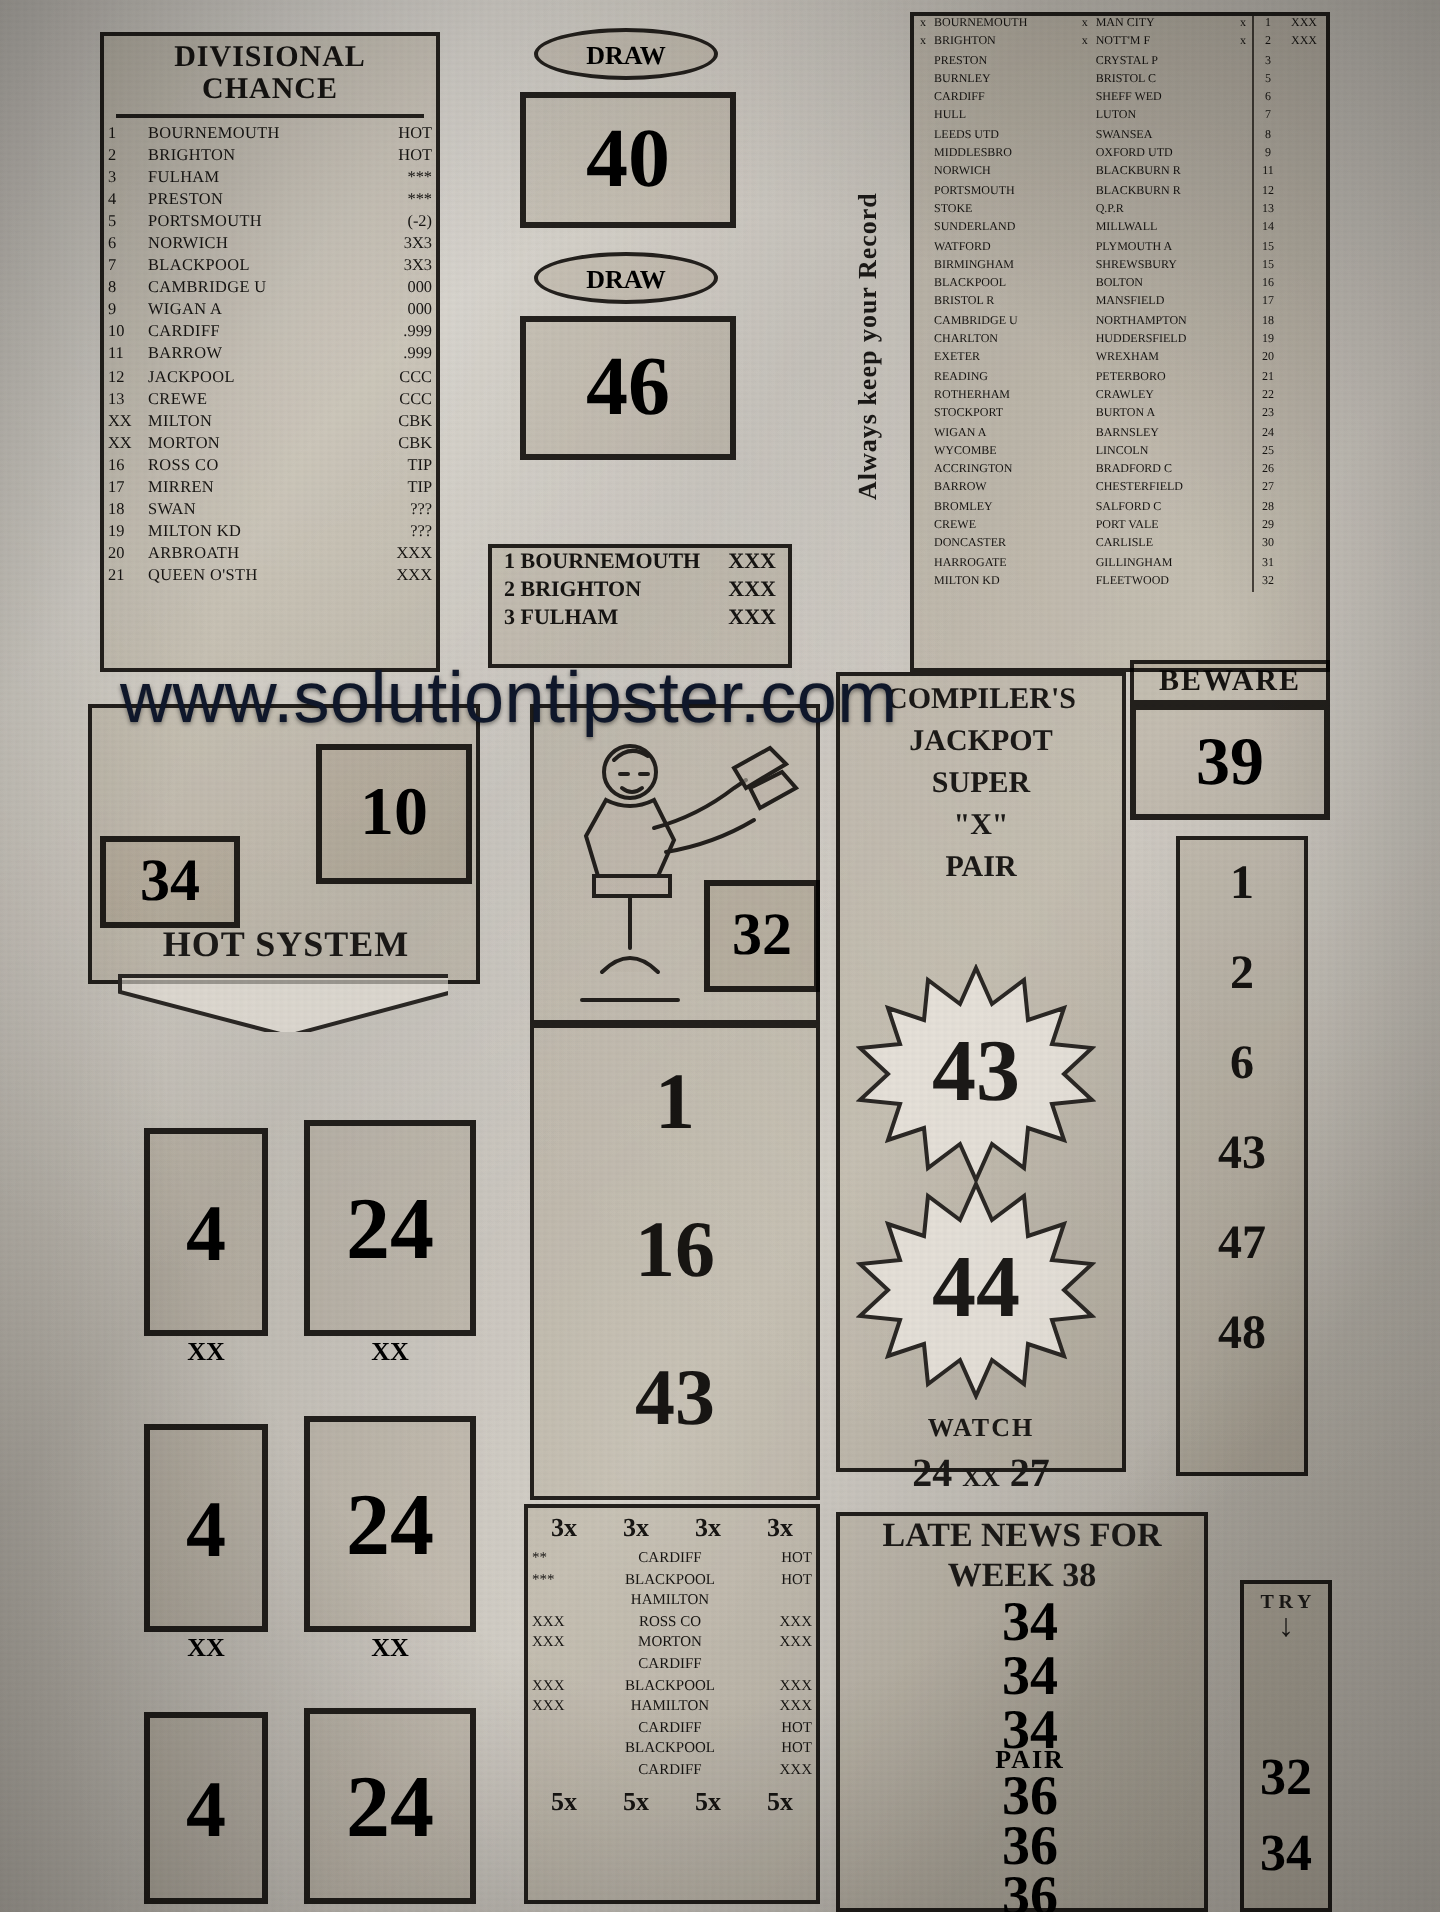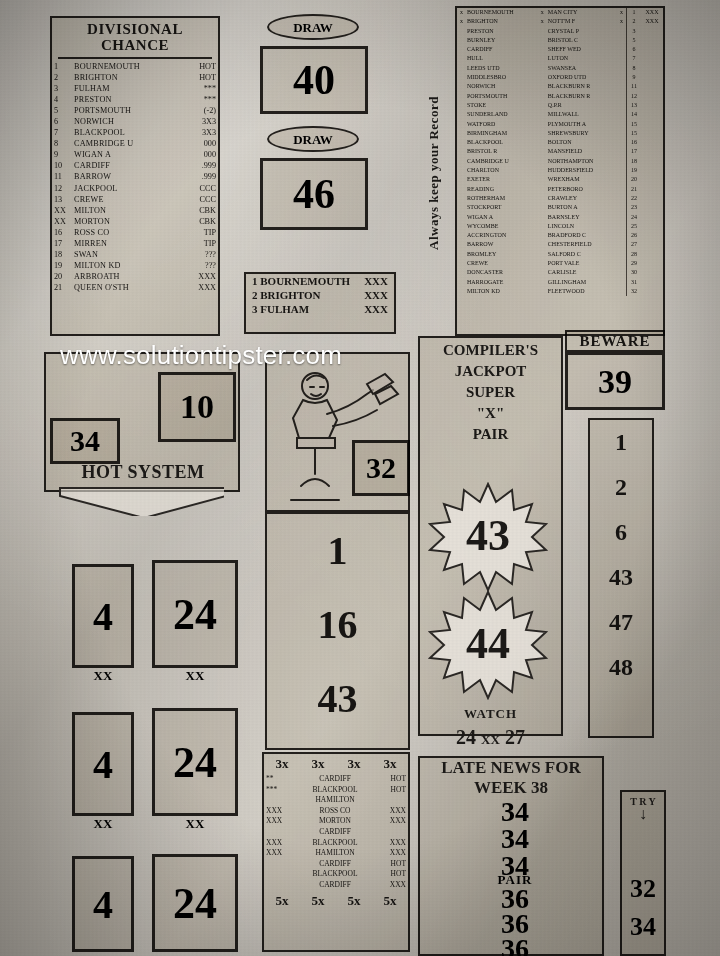--- a/index.html
+++ b/index.html
@@ -84,22 +84,22 @@
   #fixTable{width:100%;border-collapse:collapse;font-size:6px;line-height:9.3px;}
   #fixTable td{padding:0 1px;white-space:nowrap;}
   #fixTable td.x{width:7px;text-align:center;}
   #fixTable td.h{text-align:left;}
   #fixTable td.a{text-align:left;}
   #fixTable td.num{text-align:center;width:12px;border-left:1px solid #55504a;}
   #fixTable td.res{text-align:center;width:20px;}
 
   
   #watermark{
-    position:absolute;left:60px;top:340px;width:420px;
-    font-family:"Liberation Sans", sans-serif;font-size:26px;color:#ffffff;
+    position:absolute;left:60px;top:328px;width:420px;
+    font-family:"Liberation Sans", sans-serif;font-size:36px;color:#0f172a;
     text-shadow:0 1px 2px rgba(0,0,0,.45);letter-spacing:.2px;z-index:40;
   }
 
   
   #hotbox{left:44px;top:352px;width:196px;height:140px;}
   #hot34{left:50px;top:418px;width:70px;height:46px;font-size:30px;}
   #hot10{left:158px;top:372px;width:78px;height:70px;font-size:34px;}
   #hotTitle{
     left:48px;top:462px;width:190px;text-align:center;font-weight:bold;font-size:18px;
     letter-spacing:.5px;

